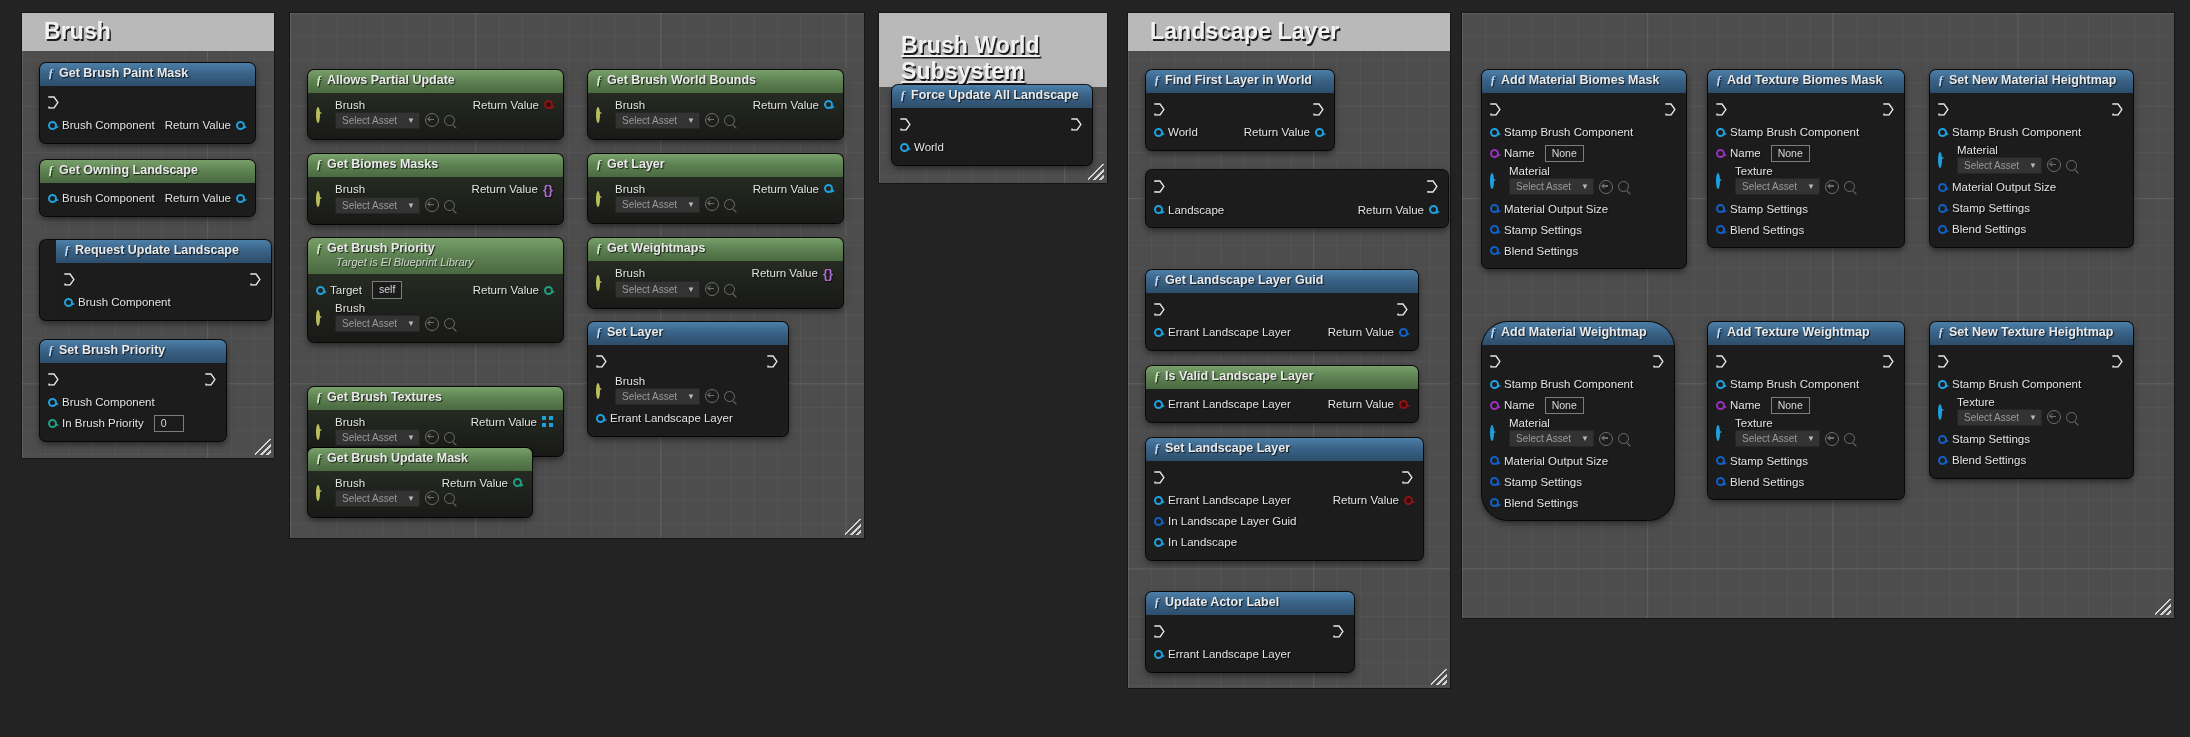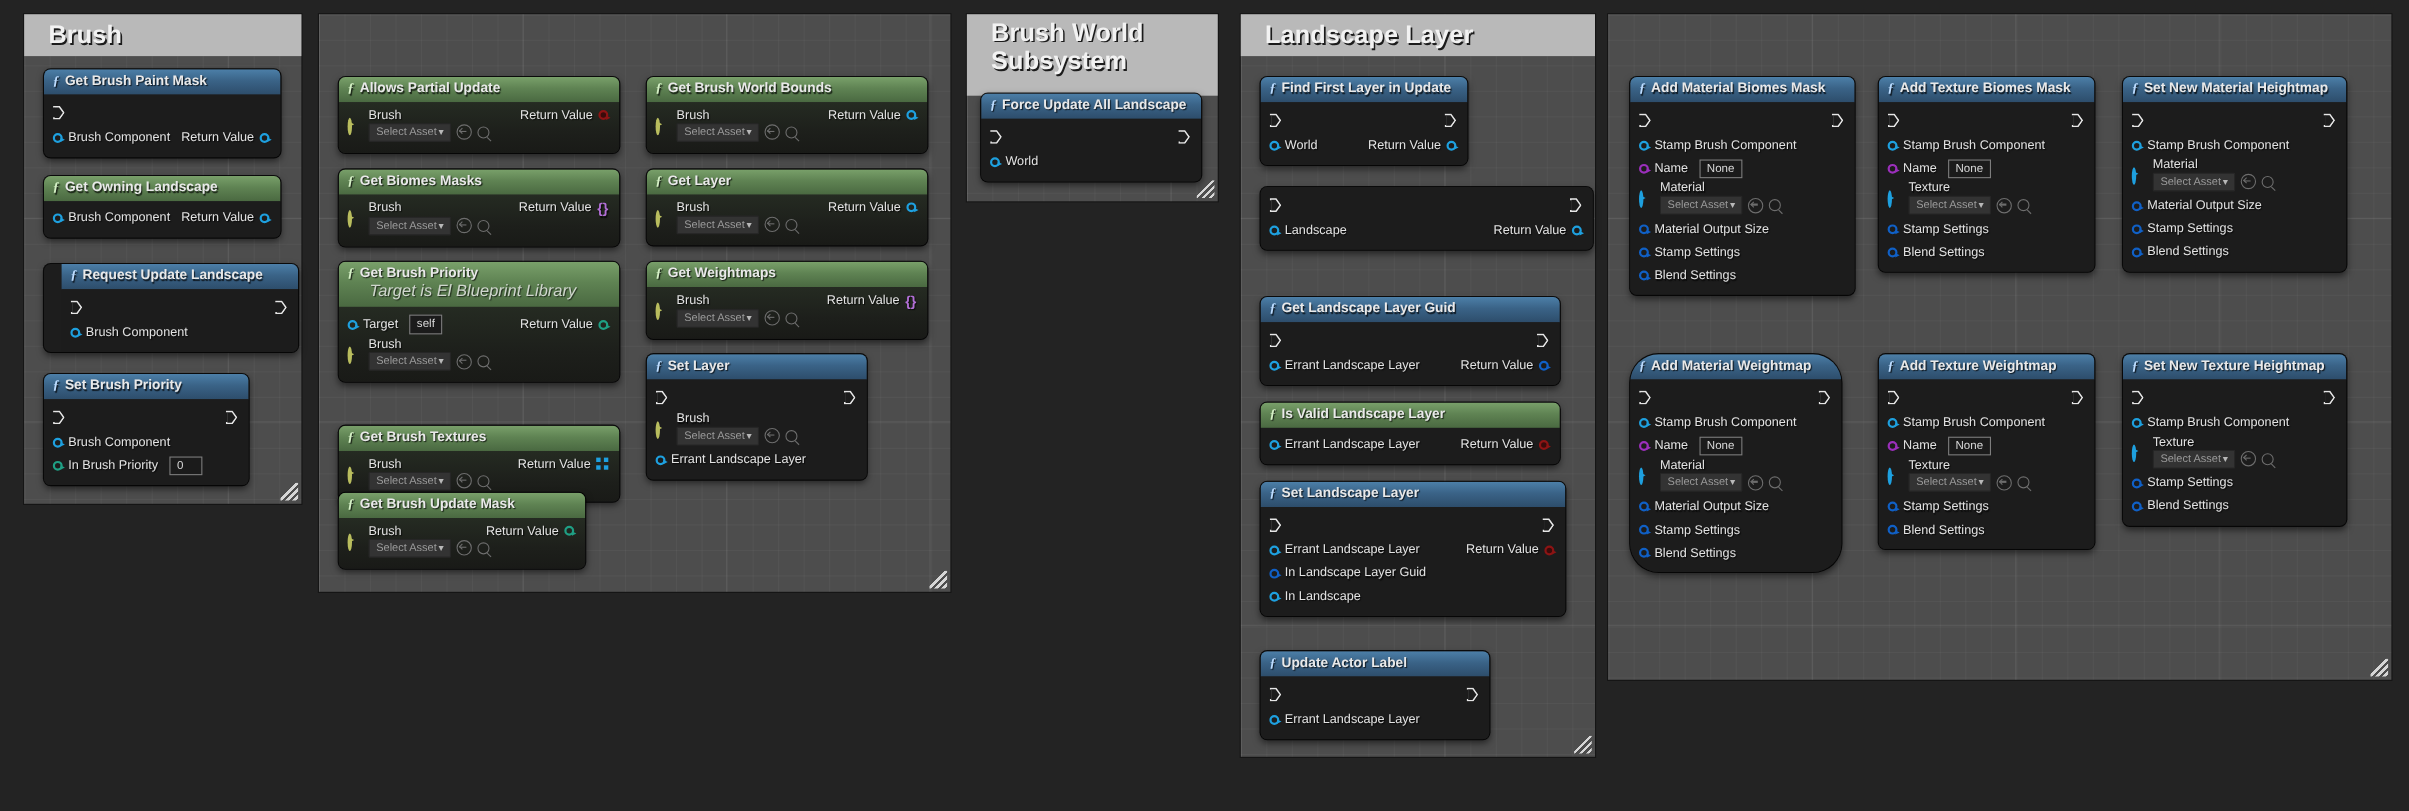--- a/index.html
+++ b/index.html
@@ -26,21 +26,21 @@
     background:#b9b9b9;
     color:#f2f2f2;
     font-size:23px;font-weight:bold;
     line-height:1.12;
     padding:6px 0 0 22px;
     box-sizing:border-box;
     text-shadow:1.5px 1.5px 0 rgba(0,0,0,.85);
     letter-spacing:.1px;
     overflow:hidden;
   }
-  .panel-title.two-line{height:74px;padding-top:4px;}
+  .panel-title.two-line{height:74px;padding-top:20px;text-decoration:underline;}
   .resize-grip{
     position:absolute;width:16px;height:16px;right:3px;bottom:3px;
     background:
       linear-gradient(135deg,transparent 44%,#d6d6d6 44%,#d6d6d6 53%,transparent 53%) ,
       linear-gradient(135deg,transparent 64%,#d6d6d6 64%,#d6d6d6 73%,transparent 73%),
       linear-gradient(135deg,transparent 84%,#d6d6d6 84%,#d6d6d6 93%,transparent 93%);
   }
 
   
   .node{
@@ -69,21 +69,21 @@
   .node-head.blue{
     background:linear-gradient(to bottom,#4c7fa8 0%, #3a6387 45%, #2d4d6b 100%);
   }
   .node-head.blue .fx{color:#bcdcff;}
   .node-head.green{
     background:linear-gradient(to bottom,#79a06a 0%, #5f8353 45%, #4a6941 100%);
   }
   .node-head.green .fx{color:#d5f0c6;}
   .node-sub{
     display:block;
-    font-size:15px;font-style:italic;font-weight:normal;
+    font-size:11px;font-style:italic;font-weight:normal;
     color:#cfd6cd;margin:-1px 0 1px 20px;
     text-shadow:1px 1px 1px rgba(0,0,0,.6);
   }
   .node-body{
     background:#1c1c1c;
     padding:5px 0 7px 0;
     position:relative;
   }
   .node.tinted .node-body{
     background:linear-gradient(to bottom, #252b22 0%, #1d1f1b 60%, #191a17 100%);
@@ -150,21 +150,21 @@
   .assetpick{
     display:flex;align-items:center;gap:5px;
     margin:1px 0 2px 19px;
   }
   .assetbox{
     background:#333333;
     border:1px solid #262626;
     color:#9a9a9a;
     font-size:10px;
     padding:2px 4px 2px 6px;
-    display:flex;align-items:center;
+    display:flex;align-items:center;gap:10px;
     border-radius:1px;
     min-width:72px;
     box-sizing:border-box;
   }
   .assetbox .chev{font-size:8px;color:#b8b8b8;}
   .circ-arrow{
     width:12px;height:12px;border:1.3px solid #6d6d6d;border-radius:50%;
     position:relative;display:inline-block;
   }
   .circ-arrow::before{
@@ -583,21 +583,21 @@
         </div>
         <div class="row">
           <span class="left">
             <span class="pin obj"></span>
             <span class="lbl">World</span>
           </span>
         </div>
       </div>
     </div>
     <div class="node" style="left: 1146px; top: 70px; width: 188px;">
-      <div class="node-head blue"><span class="fx">ƒ</span><span>Find First Layer in Update</span></div>
+      <div class="node-head blue"><span class="fx">ƒ</span><span>Find First Layer in World</span></div>
       <div class="node-body">
         <div class="row exec">
           <span class="left">
             <span class="exec-arrow">
               <svg width="11" height="13" viewBox="0 0 11 13">
                 <path d="M1 1 L6 1 L10 6.5 L6 12 L1 12 Z" fill="none" stroke="#e6e6e6" stroke-width="1.4" stroke-linejoin="miter"></path>
               </svg>
             </span>
           </span>
           <span class="right">

